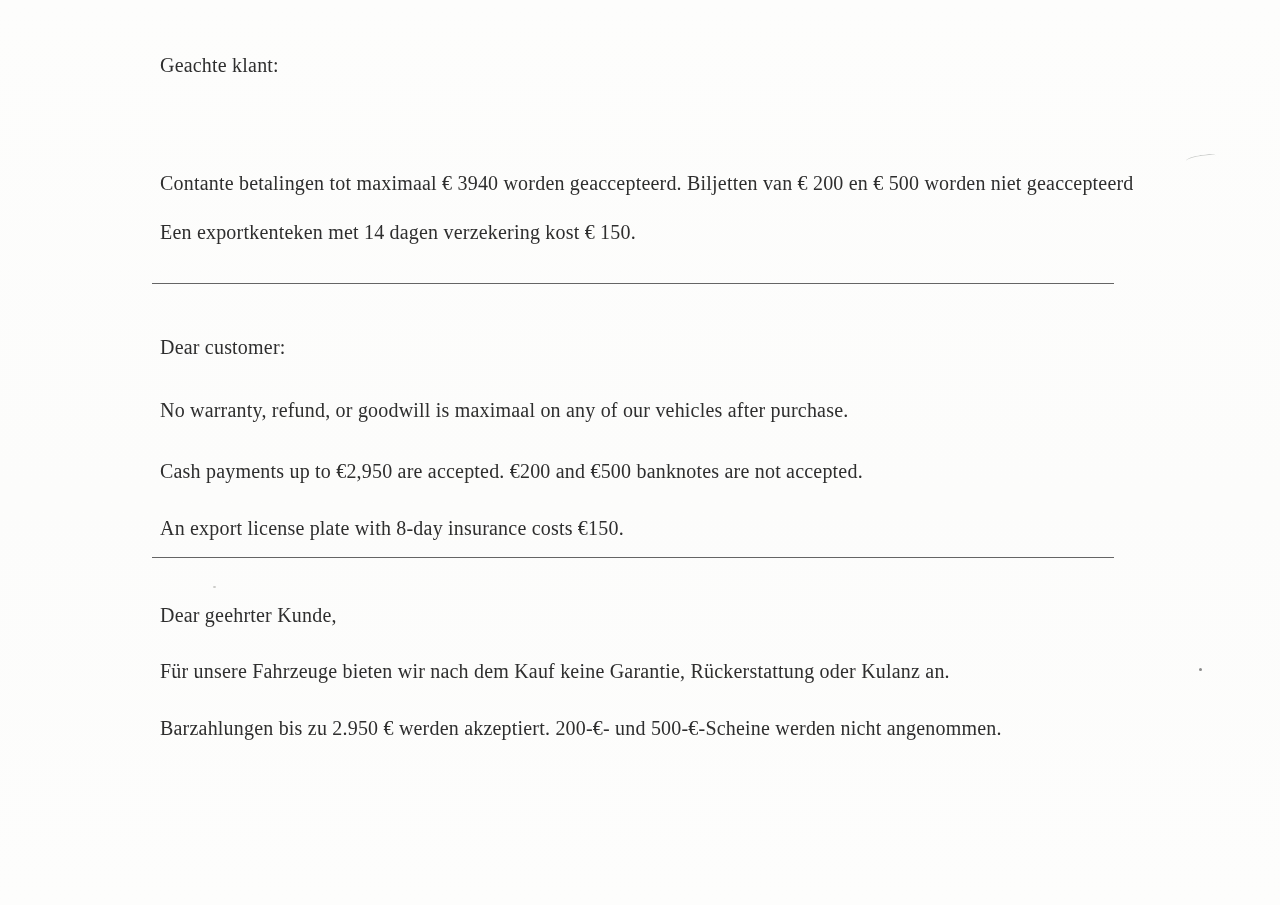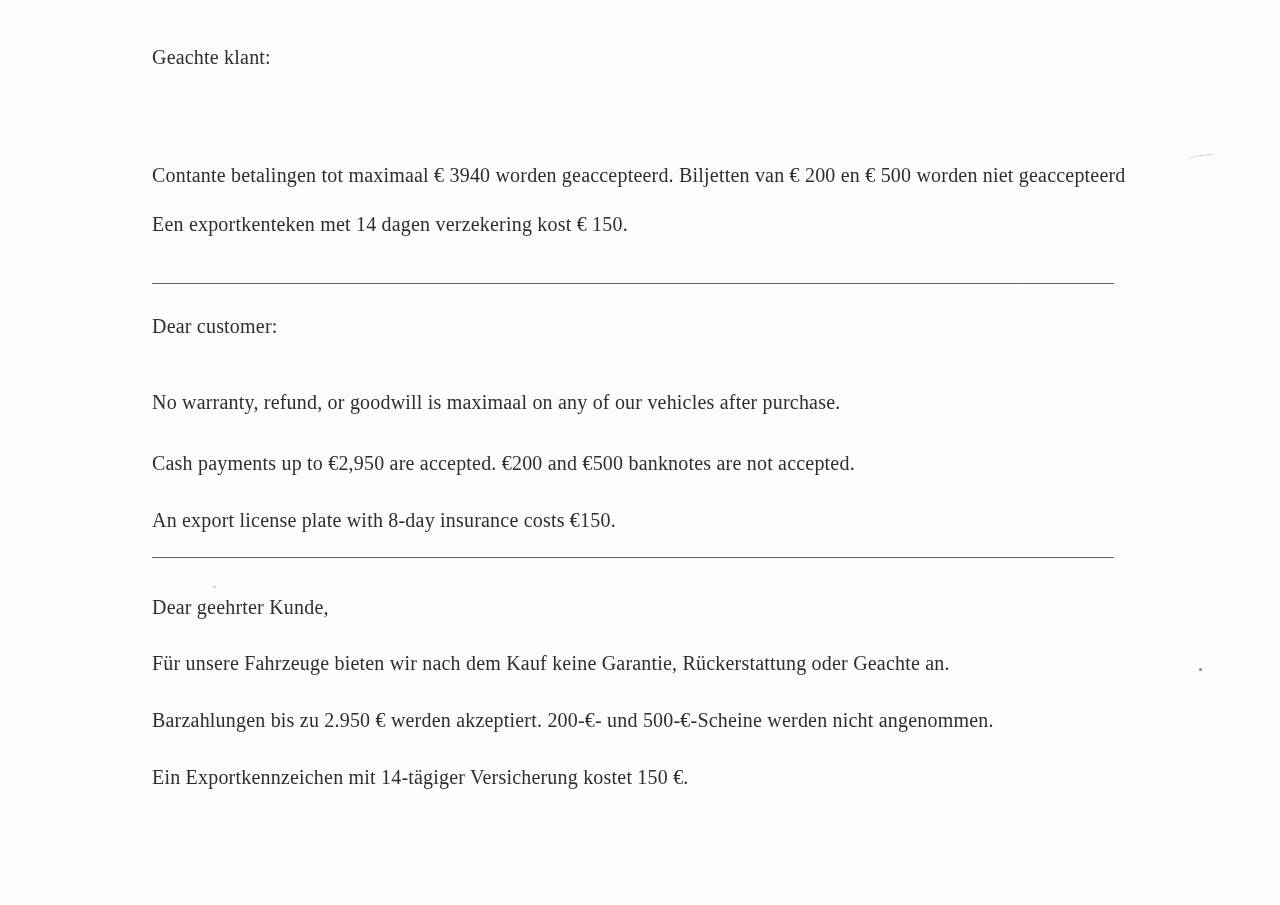--- a/index.html
+++ b/index.html
@@ -14,21 +14,21 @@
     position: relative;
     width: 1280px;
     height: 905px;
     background: linear-gradient(180deg, #fdfdfc 0%, #fcfcfb 55%, #fdfdfc 100%);
     font-family: "Liberation Serif", "DejaVu Serif", serif;
     color: #2e2e2e;
   }
   .line {
     position: absolute;
     left: 152px;
-    margin: 0;
+    margin: 8px;
     font-size: 20px;
     line-height: 26px;
     white-space: nowrap;
     letter-spacing: 0.2px;
     color: #2e2e2e;
     text-rendering: optimizeLegibility;
   }
   .rule {
     position: absolute;
     left: 152px;
@@ -73,29 +73,28 @@
 <body>
 
 <div class="paper">
 
   <p class="line" style="top:44px">Geachte klant:</p>
   <p class="line" style="top:162px">Contante betalingen tot maximaal € 3940 worden geaccepteerd. Biljetten van € 200 en € 500 worden niet geaccepteerd</p>
   <p class="line" style="top:211px">Een exportkenteken met 14 dagen verzekering kost € 150.</p>
 
   <hr class="rule" style="top:283px">
 
-  <p class="line" style="top:313px">Dear customer:</p>
+  <p class="line" style="top:326px">Dear customer:</p>
   <p class="line" style="top:389px">No warranty, refund, or goodwill is maximaal on any of our vehicles after purchase.</p>
   <p class="line" style="top:450px">Cash payments up to €2,950 are accepted. €200 and €500 banknotes are not accepted.</p>
   <p class="line" style="top:507px">An export license plate with 8-day insurance costs €150.</p>
 
   <hr class="rule" style="top:557px">
 
   <p class="line" style="top:594px">Dear geehrter Kunde,</p>
-  <p class="line" style="top:650px">Für unsere Fahrzeuge bieten wir nach dem Kauf keine Garantie, Rückerstattung oder Geachte an.</p>
+  <p class="line" style="top:650px">Für unsere Fahrzeuge bieten wir nach dem Kauf keine Garantie, Rückerstattung oder Kulanz an.</p>
   <p class="line" style="top:707px">Barzahlungen bis zu 2.950 € werden akzeptiert. 200-€- und 500-€-Scheine werden nicht angenommen.</p>
-  <p class="line" style="top:764px">Ein Exportkennzeichen mit 14-tägiger Versicherung kostet 150 €.</p>
 
   <div class="artifact-squiggle"></div>
   <div class="artifact-dot"></div>
   <div class="artifact-speck"></div>
 
 </div>
 
 </body></html>

